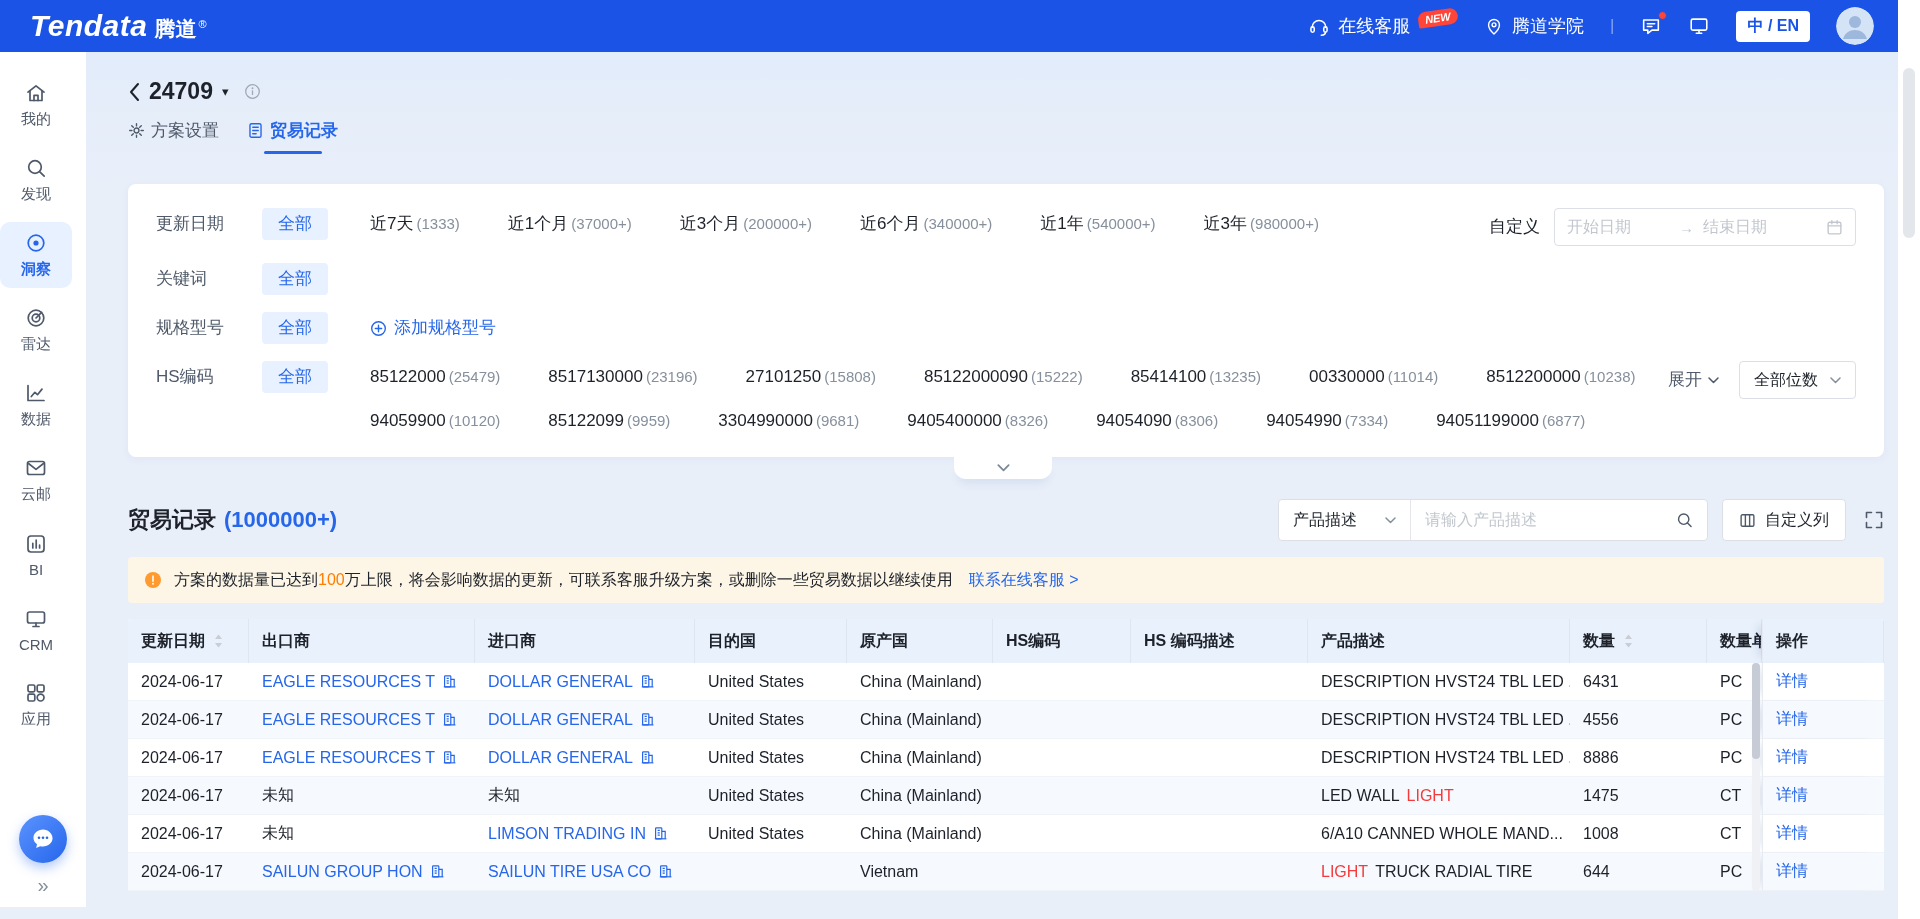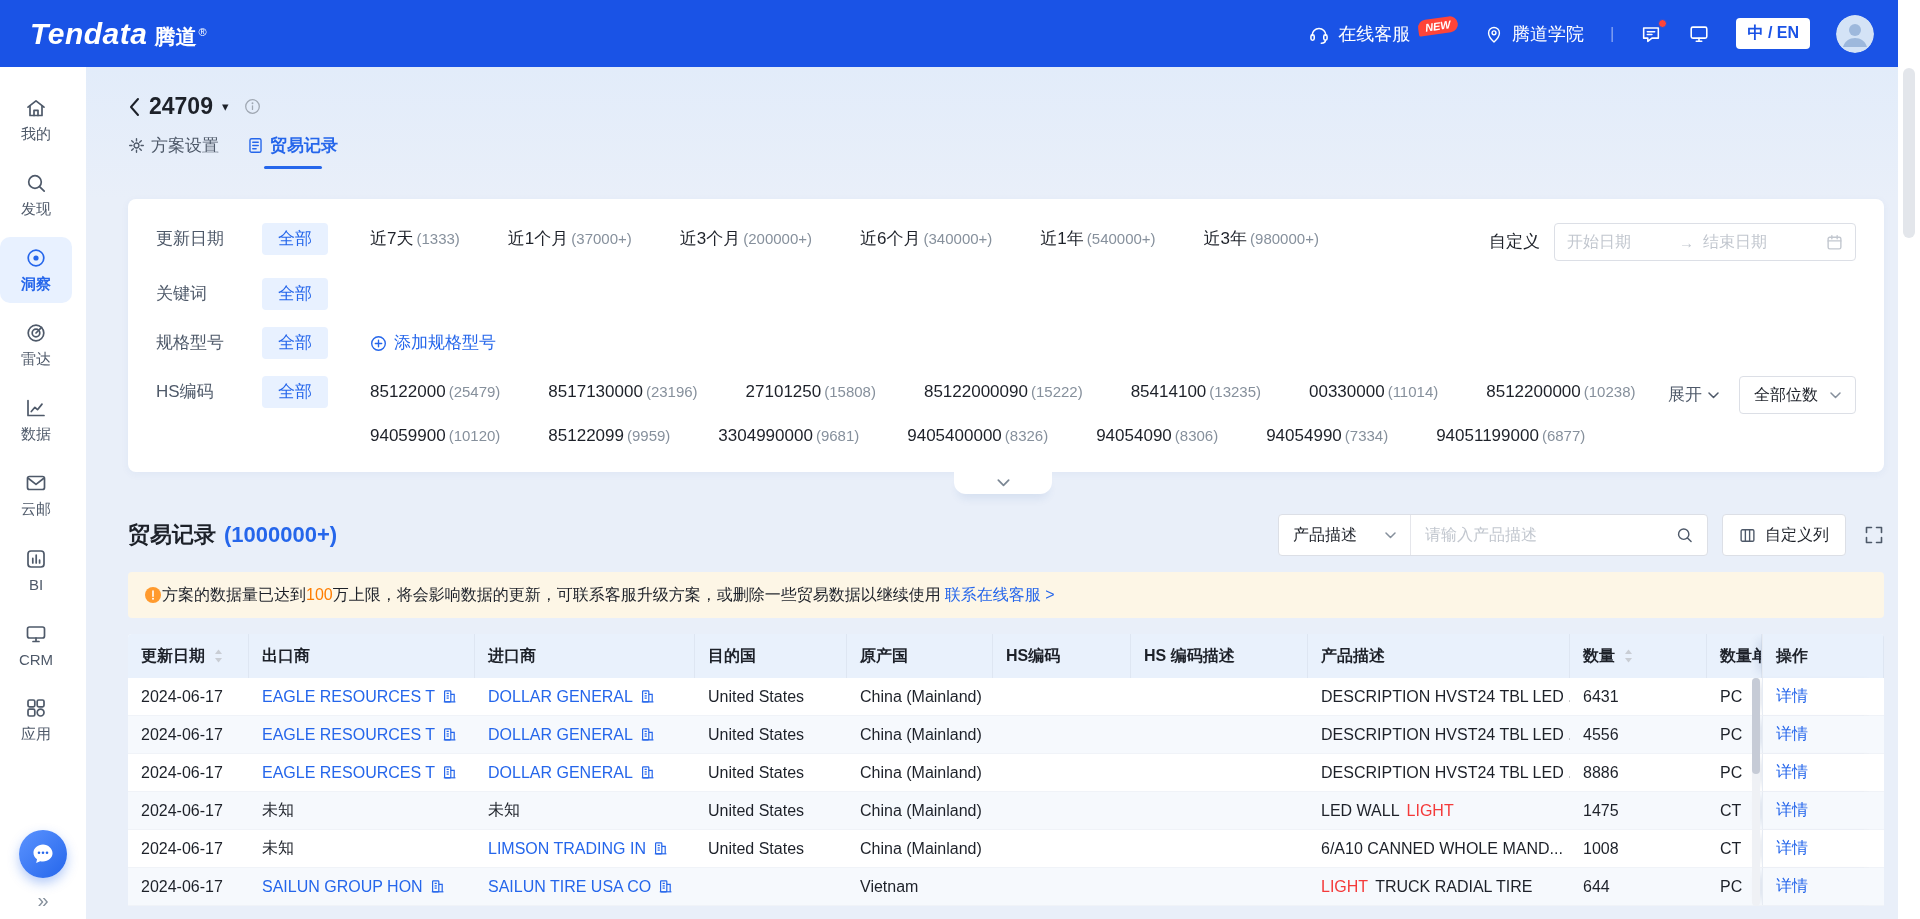--- a/index.html
+++ b/index.html
@@ -6,21 +6,21 @@
     --header-bg:#1A53E6; --accent:#2566EB; --red:#F43A3A; --orange:#FF7D00;
     --ink:#1D2129; --ink2:#4E5969; --ink3:#86909C; --line:#DCDFE6;
   }
   *{margin:0;padding:0;box-sizing:border-box;}
   html,body{width:1920px;height:919px;overflow:hidden;}
   body{font-family:"Liberation Sans","DejaVu Sans",sans-serif;background:#E9EFF9;color:var(--ink);}
   svg{display:block;}
   em{font-style:normal;}
 
   
-  .topbar{height:67px;background:var(--header-bg);display:flex;align-items:center;padding:0 46px 0 30px;color:#fff;position:relative;z-index:10;}
+  .topbar{height:52px;background:var(--header-bg);display:flex;align-items:center;padding:0 46px 0 30px;color:#fff;position:relative;z-index:10;}
   .logo{display:flex;align-items:baseline;cursor:pointer;}
   .logo-main{font-size:30px;font-weight:bold;font-style:italic;letter-spacing:.5px;}
   .logo-cn{font-size:21px;font-weight:bold;margin-left:7px;}
   .logo-reg{font-size:11px;margin-left:2px;transform:translateY(-8px);display:inline-block;}
   .top-right{margin-left:auto;display:flex;align-items:center;gap:26px;}
   .top-link{display:flex;align-items:center;gap:8px;font-size:18px;cursor:pointer;white-space:nowrap;}
   .new-badge{background:#FF4438;color:#fff;font-size:11px;font-weight:bold;font-style:italic;padding:2px 7px;border-radius:9px 9px 9px 2px;transform:translateY(-8px) rotate(-8deg);display:inline-block;}
   .top-divider{opacity:.45;font-size:17px;}
   .top-icon{position:relative;cursor:pointer;display:flex;align-items:center;}
   .dot{position:absolute;top:-4px;right:-5px;width:9px;height:9px;border-radius:50%;background:#FF4438;border:1.5px solid var(--header-bg);}
@@ -85,21 +85,21 @@
   .rb-controls{margin-left:auto;display:flex;align-items:center;gap:14px;}
   .search-group{display:flex;align-items:center;height:42px;background:#fff;border:1px solid var(--line);border-radius:4px;position:relative;}
   .sg-select{display:flex;align-items:center;gap:28px;padding:0 14px;font-size:16px;color:var(--ink);border-right:1px solid #E5E6EB;height:100%;cursor:pointer;white-space:nowrap;}
   .sg-input{width:296px;height:100%;border:none;outline:none;padding:0 44px 0 14px;font-size:16px;font-family:inherit;background:transparent;color:var(--ink);}
   .sg-input::placeholder{color:#C2C7CF;}
   .sg-search{position:absolute;right:13px;top:50%;transform:translateY(-50%);cursor:pointer;}
   .cust-btn{display:flex;align-items:center;gap:9px;height:42px;padding:0 16px;background:#fff;border:1px solid var(--line);border-radius:4px;font-size:16px;color:var(--ink);cursor:pointer;font-family:inherit;white-space:nowrap;}
   .fullscreen-btn{margin-left:4px;cursor:pointer;display:flex;align-items:center;}
 
   
-  .warning{margin:16px 36px 0 42px;height:46px;background:#FDF6E6;border-radius:4px;display:flex;align-items:center;padding:0 16px;font-size:16px;gap:0;white-space:nowrap;overflow:hidden;}
+  .warning{margin:16px 36px 0 42px;height:46px;background:#FDF6E6;border-radius:4px;display:flex;align-items:center;padding:0 16px;font-size:16px;gap:12px;white-space:nowrap;overflow:hidden;}
   .warn-num{color:var(--orange);}
   .warn-link{color:var(--accent);cursor:pointer;margin-left:4px;}
 
   
   .table{margin:16px 36px 0 42px;position:relative;background:#fff;border-radius:4px 4px 0 0;overflow:hidden;}
   .t-head{display:flex;height:44px;background:#E9F1FC;}
   .th{display:flex;align-items:center;gap:8px;padding:0 13px;font-size:16px;font-weight:bold;color:var(--ink);border-right:1px solid #DEE6F2;overflow:hidden;white-space:nowrap;flex-shrink:0;}
   .t-row{display:flex;height:38px;border-bottom:1px solid #F0F3F8;background:#fff;}
   .t-row:nth-child(even){background:#F6F9FD;}
   .td{display:flex;align-items:center;gap:7px;padding:0 13px;font-size:16px;color:var(--ink);overflow:hidden;white-space:nowrap;flex-shrink:0;}

